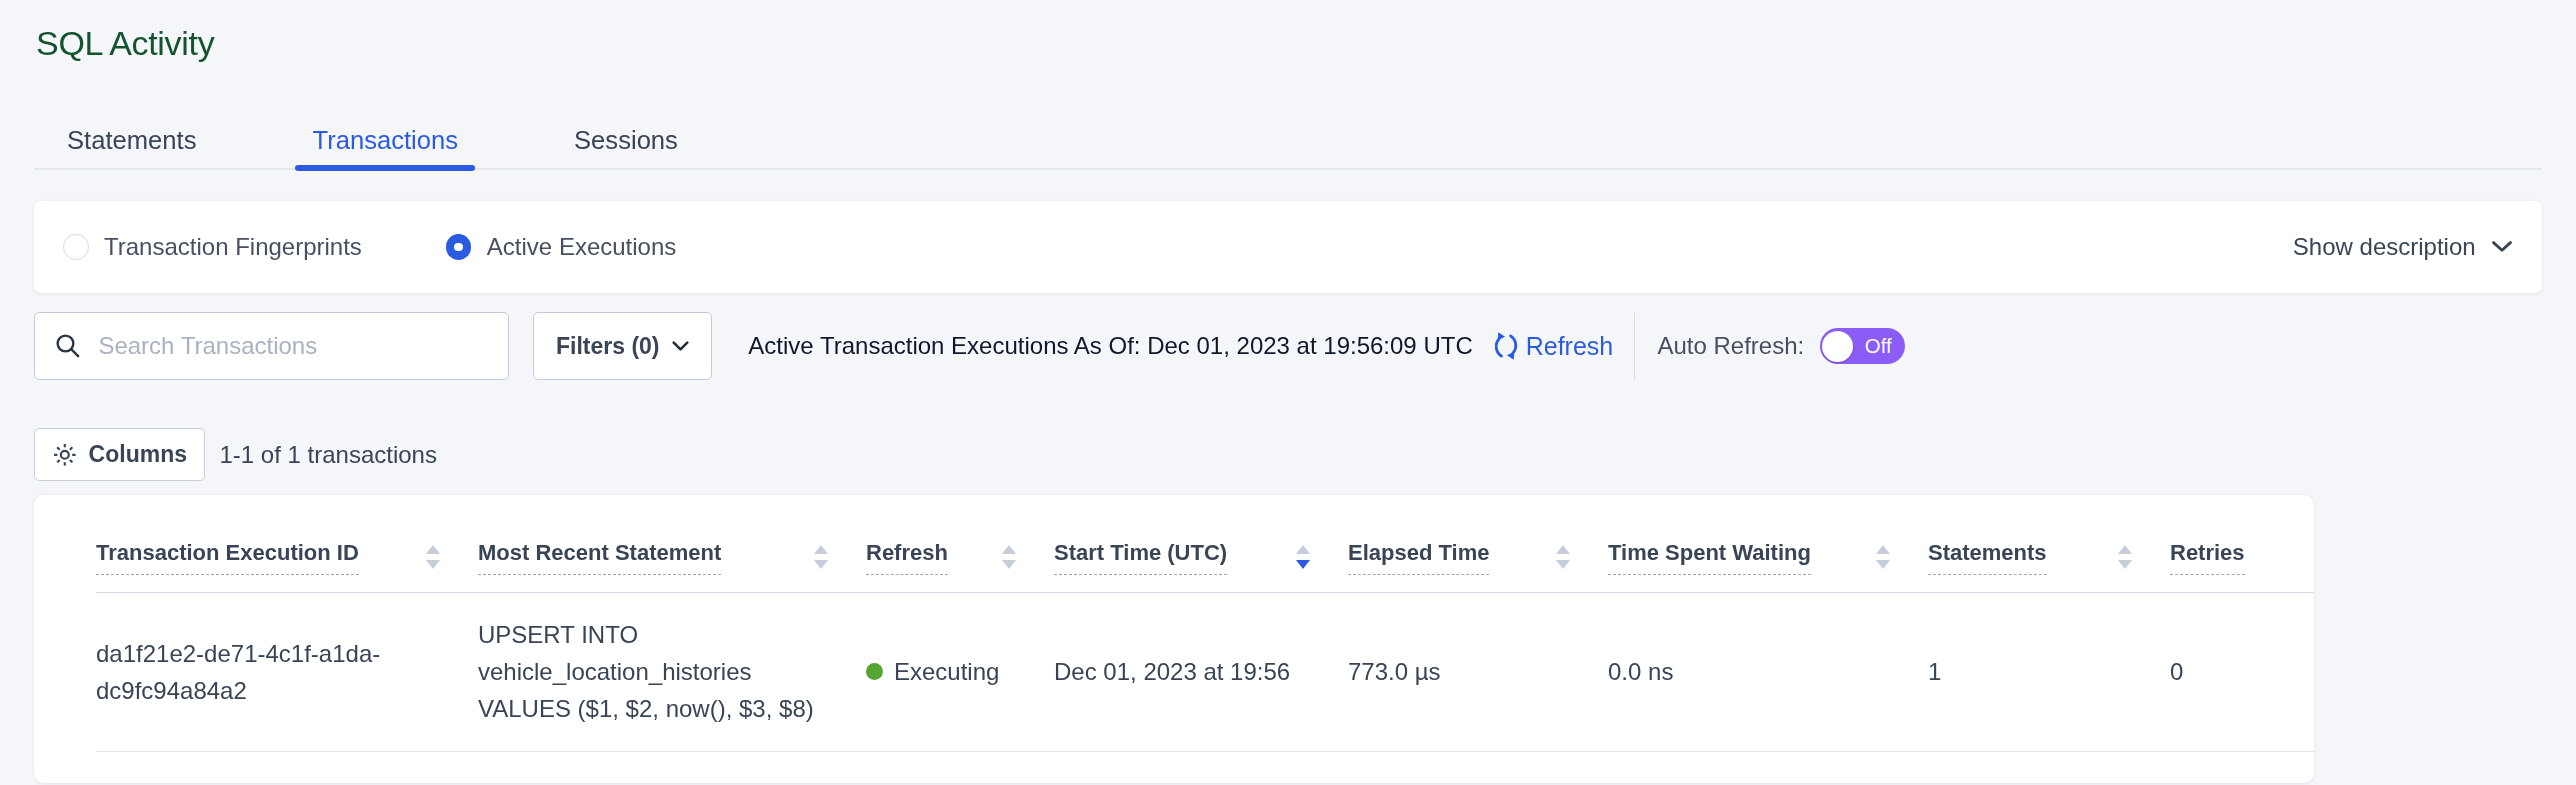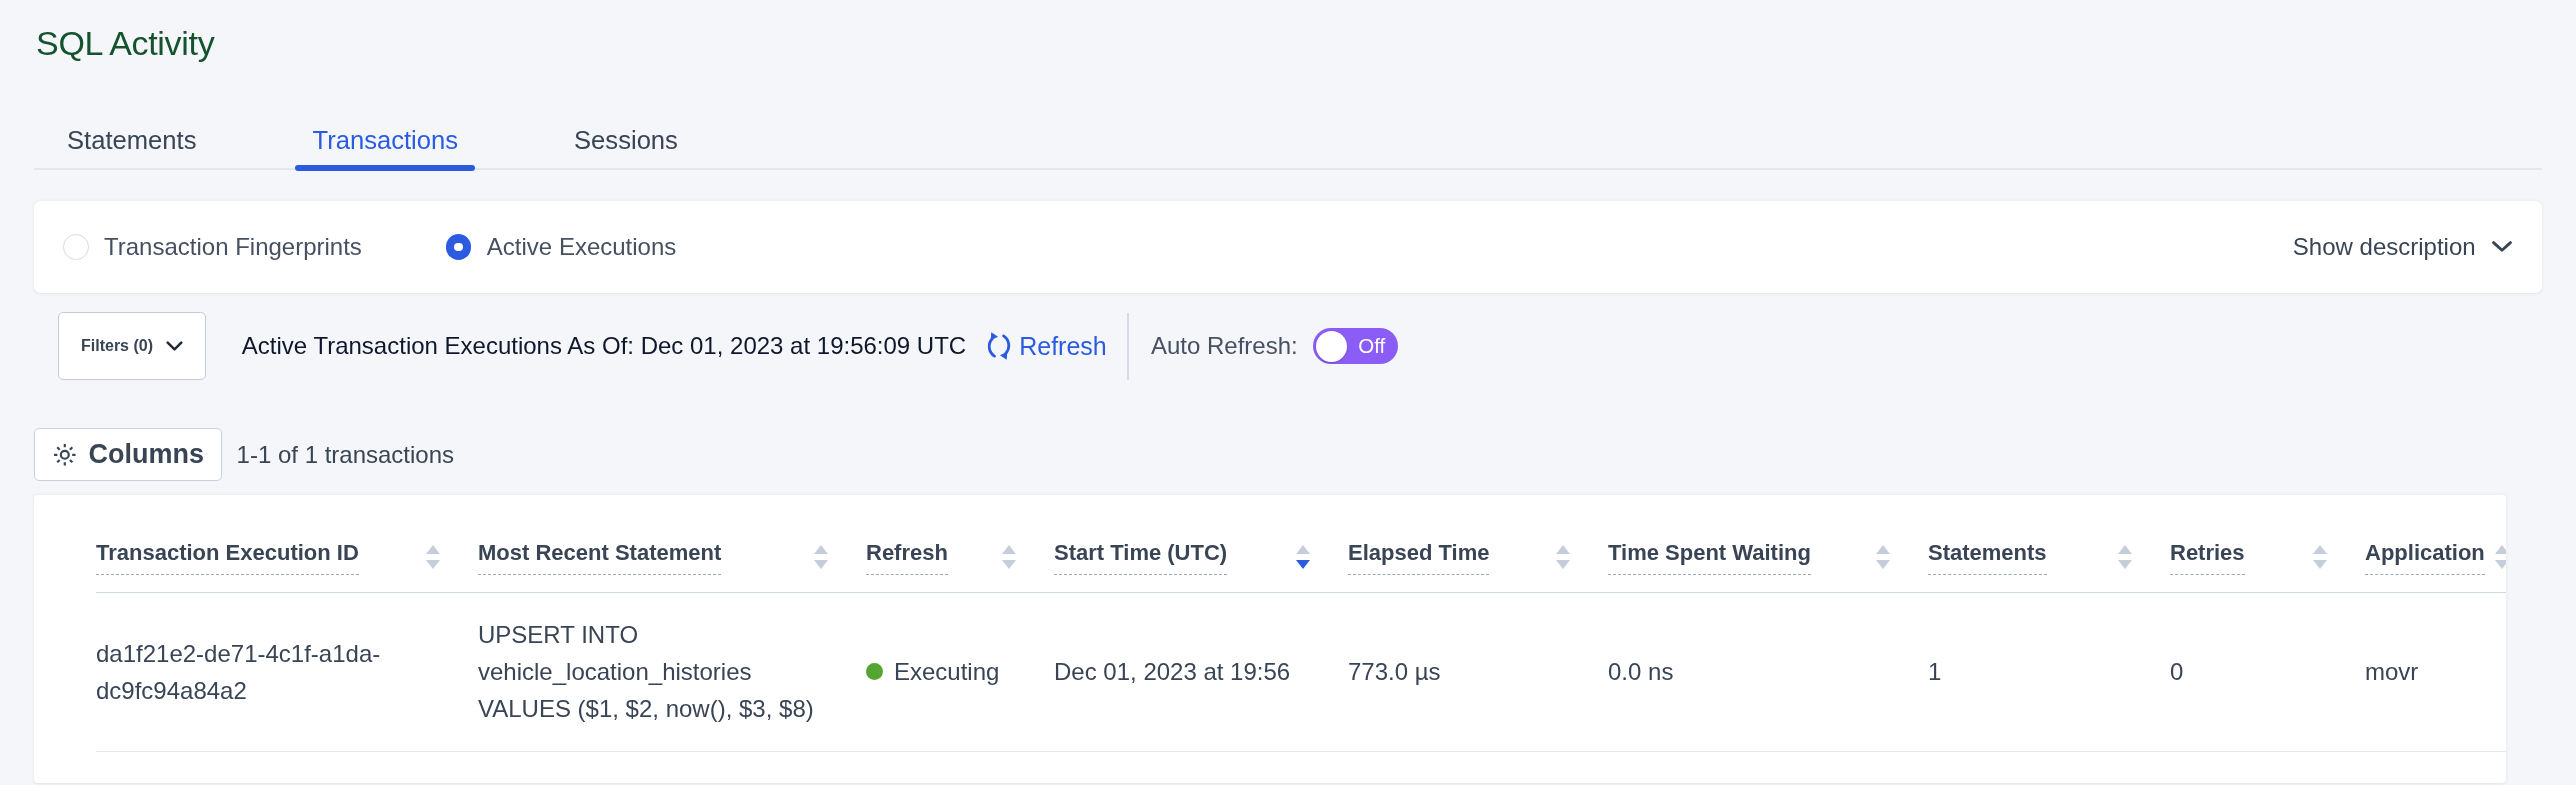--- a/index.html
+++ b/index.html
@@ -50,21 +50,21 @@
     display:flex; align-items:center; padding:0 19px;
   }
   .search-box input{
     border:none; outline:none; font-size:24px; color:#394455; width:100%;
     margin-left:15.4px; font-family:"Liberation Sans", sans-serif; background:transparent;
   }
   .search-box input::placeholder{ color:#a9b2c0; }
   .filters-btn{
     margin-left:24px; height:68px; background:#fff; border:0.9px solid #c3cad8; border-radius:5.1px;
     display:flex; align-items:center; padding:0 22px; gap:12.8px;
-    font-size:16px; font-weight:700; color:#394455; cursor:pointer;
+    font-size:23px; font-weight:700; color:#394455; cursor:pointer;
   }
   .asof-text{ margin-left:36px; font-size:24px; color:#0f172a; }
   .refresh-link{ margin-left:17px; display:flex; align-items:center; gap:4px;
     color:#2b5ce0; font-size:25px; cursor:pointer; }
   .v-divider{ width:1.7px; height:67px; background:#d6dbe4; margin-left:20.5px; }
   .autoref-label{ margin-left:22px; font-size:24px; color:#475061; }
   .toggle{
     margin-left:15.4px; width:85px; height:36px; border-radius:18px; background:#8b5cf6;
     position:relative; cursor:pointer;
   }
@@ -73,27 +73,27 @@
     background:#fff; box-shadow:0 0.9px 1.7px rgba(0,0,0,.25);
   }
   .toggle .state{
     position:absolute; right:12.8px; top:6px; font-size:20.5px; color:#fff;
   }
   
   .columns-row{ position:absolute; left:34px; top:428px; height:53px; display:flex; align-items:center; }
   .columns-btn{
     height:53px; background:#fff; border:0.9px solid #c9cfdb; border-radius:5.1px;
     display:flex; align-items:center; padding:0 17px; gap:11px;
-    font-size:27px; font-weight:700; color:#394455; cursor:pointer;
+    font-size:23px; font-weight:700; color:#394455; cursor:pointer;
   }
   .results-count{ margin-left:14.5px; font-size:24px; color:#394455; }
   
   .table-card{
-    position:absolute; left:34px; top:495px; width:2472px; height:288px;
-    border-radius:4px; overflow:hidden;
+    position:absolute; left:34px; top:495px; width:2280px; height:288px;
+    border-radius:10px; overflow:hidden;
   }
   table{ border-collapse:collapse; table-layout:fixed; margin-left:62px; width:2411px; }
   thead th{
     height:97px; vertical-align:bottom; padding:0 0 17px 0; text-align:left;
     border-bottom:1.7px solid #d2d8e2; cursor:pointer;
   }
   .thin{ display:flex; align-items:center; justify-content:space-between; padding-right:38px; }
   th:last-child .thin{ padding-right:13.7px; }
   .th-label{
     font-size:22px; font-weight:700; color:#394455;
@@ -139,20 +139,29 @@
     <span>Show description</span>
     <span class="icon">
       <svg width="22" height="13.7" viewBox="0 0 26 16">
           <polyline points="3,3 13,12 23,3" fill="none" stroke="#394455" stroke-width="3.4" stroke-linecap="round" stroke-linejoin="round"></polyline>
         </svg>
     </span>
   </div>
 </div>
 
 <div class="toolbar">
+  <div class="search-box">
+    <span class="icon">
+      <svg width="29" height="29" viewBox="0 0 24 24" fill="none" stroke="#2b3545" stroke-width="2">
+          <circle cx="9.5" cy="9.5" r="6.5"></circle>
+          <line x1="14.4" y1="14.4" x2="20" y2="20" stroke-linecap="round"></line>
+        </svg>
+    </span>
+    <input type="text" placeholder="Search Transactions" style="">
+  </div>
   <div class="filters-btn">
     <span>Filters (0)</span>
     <span class="icon">
       <svg width="17" height="11" viewBox="0 0 20 13">
           <polyline points="2,2 10,10 18,2" fill="none" stroke="#242a35" stroke-width="3" stroke-linecap="round" stroke-linejoin="round"></polyline>
         </svg>
     </span>
   </div>
   <div class="asof-text">Active Transaction Executions As Of: Dec 01, 2023 at 19:56:09 UTC</div>
   <div class="refresh-link">

